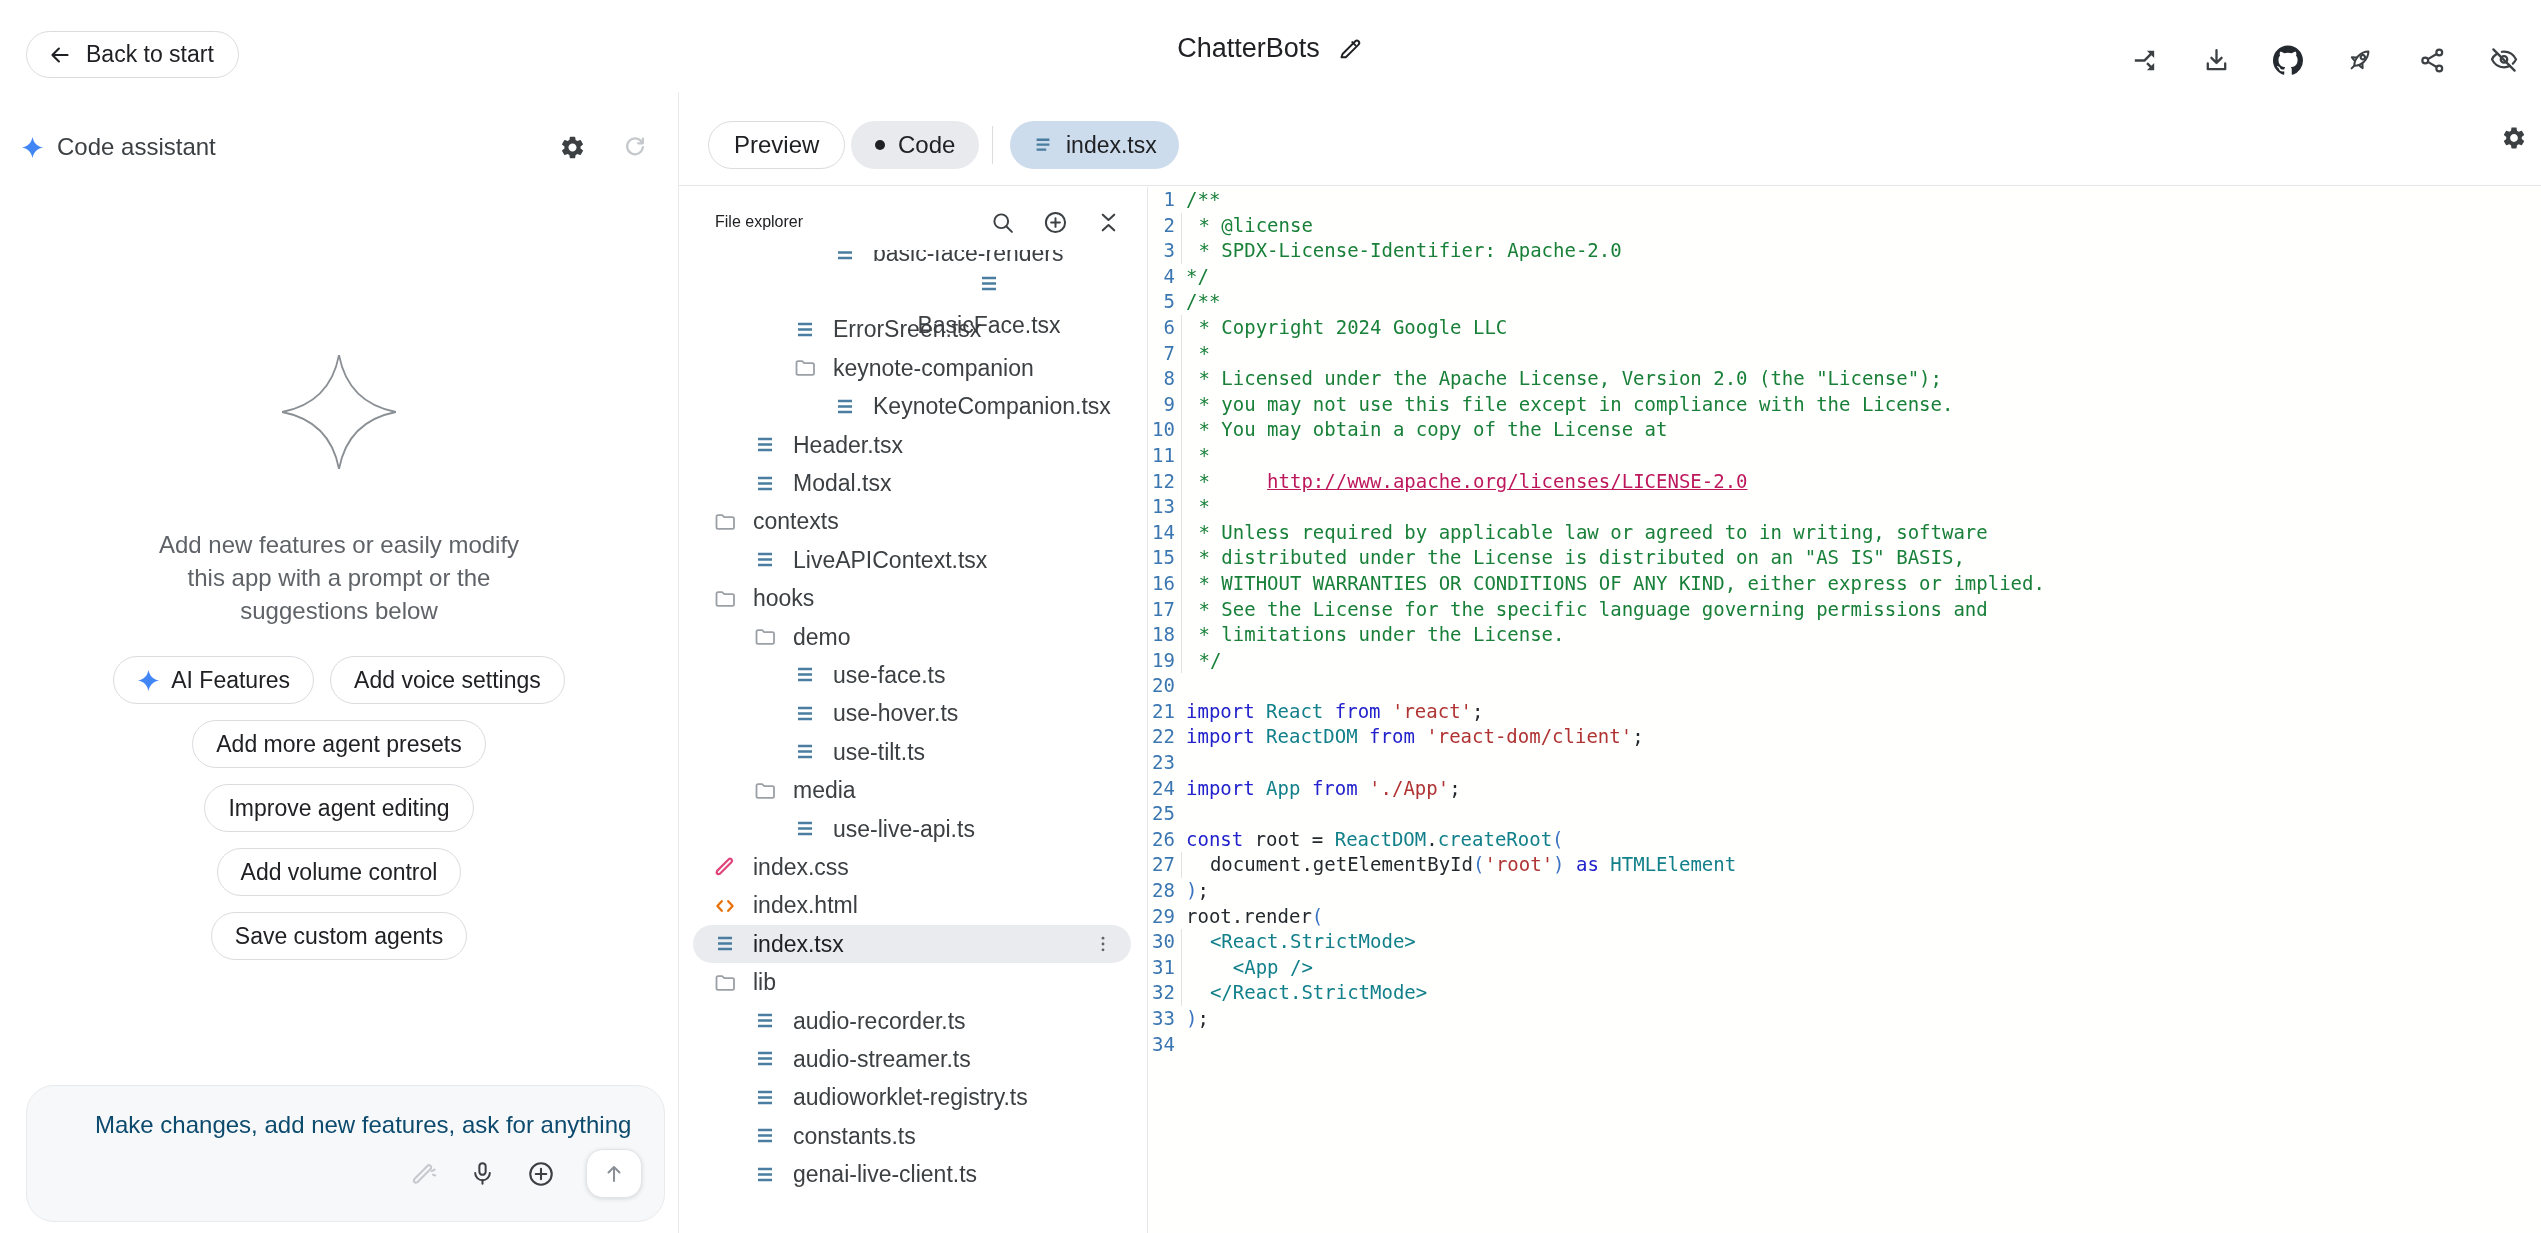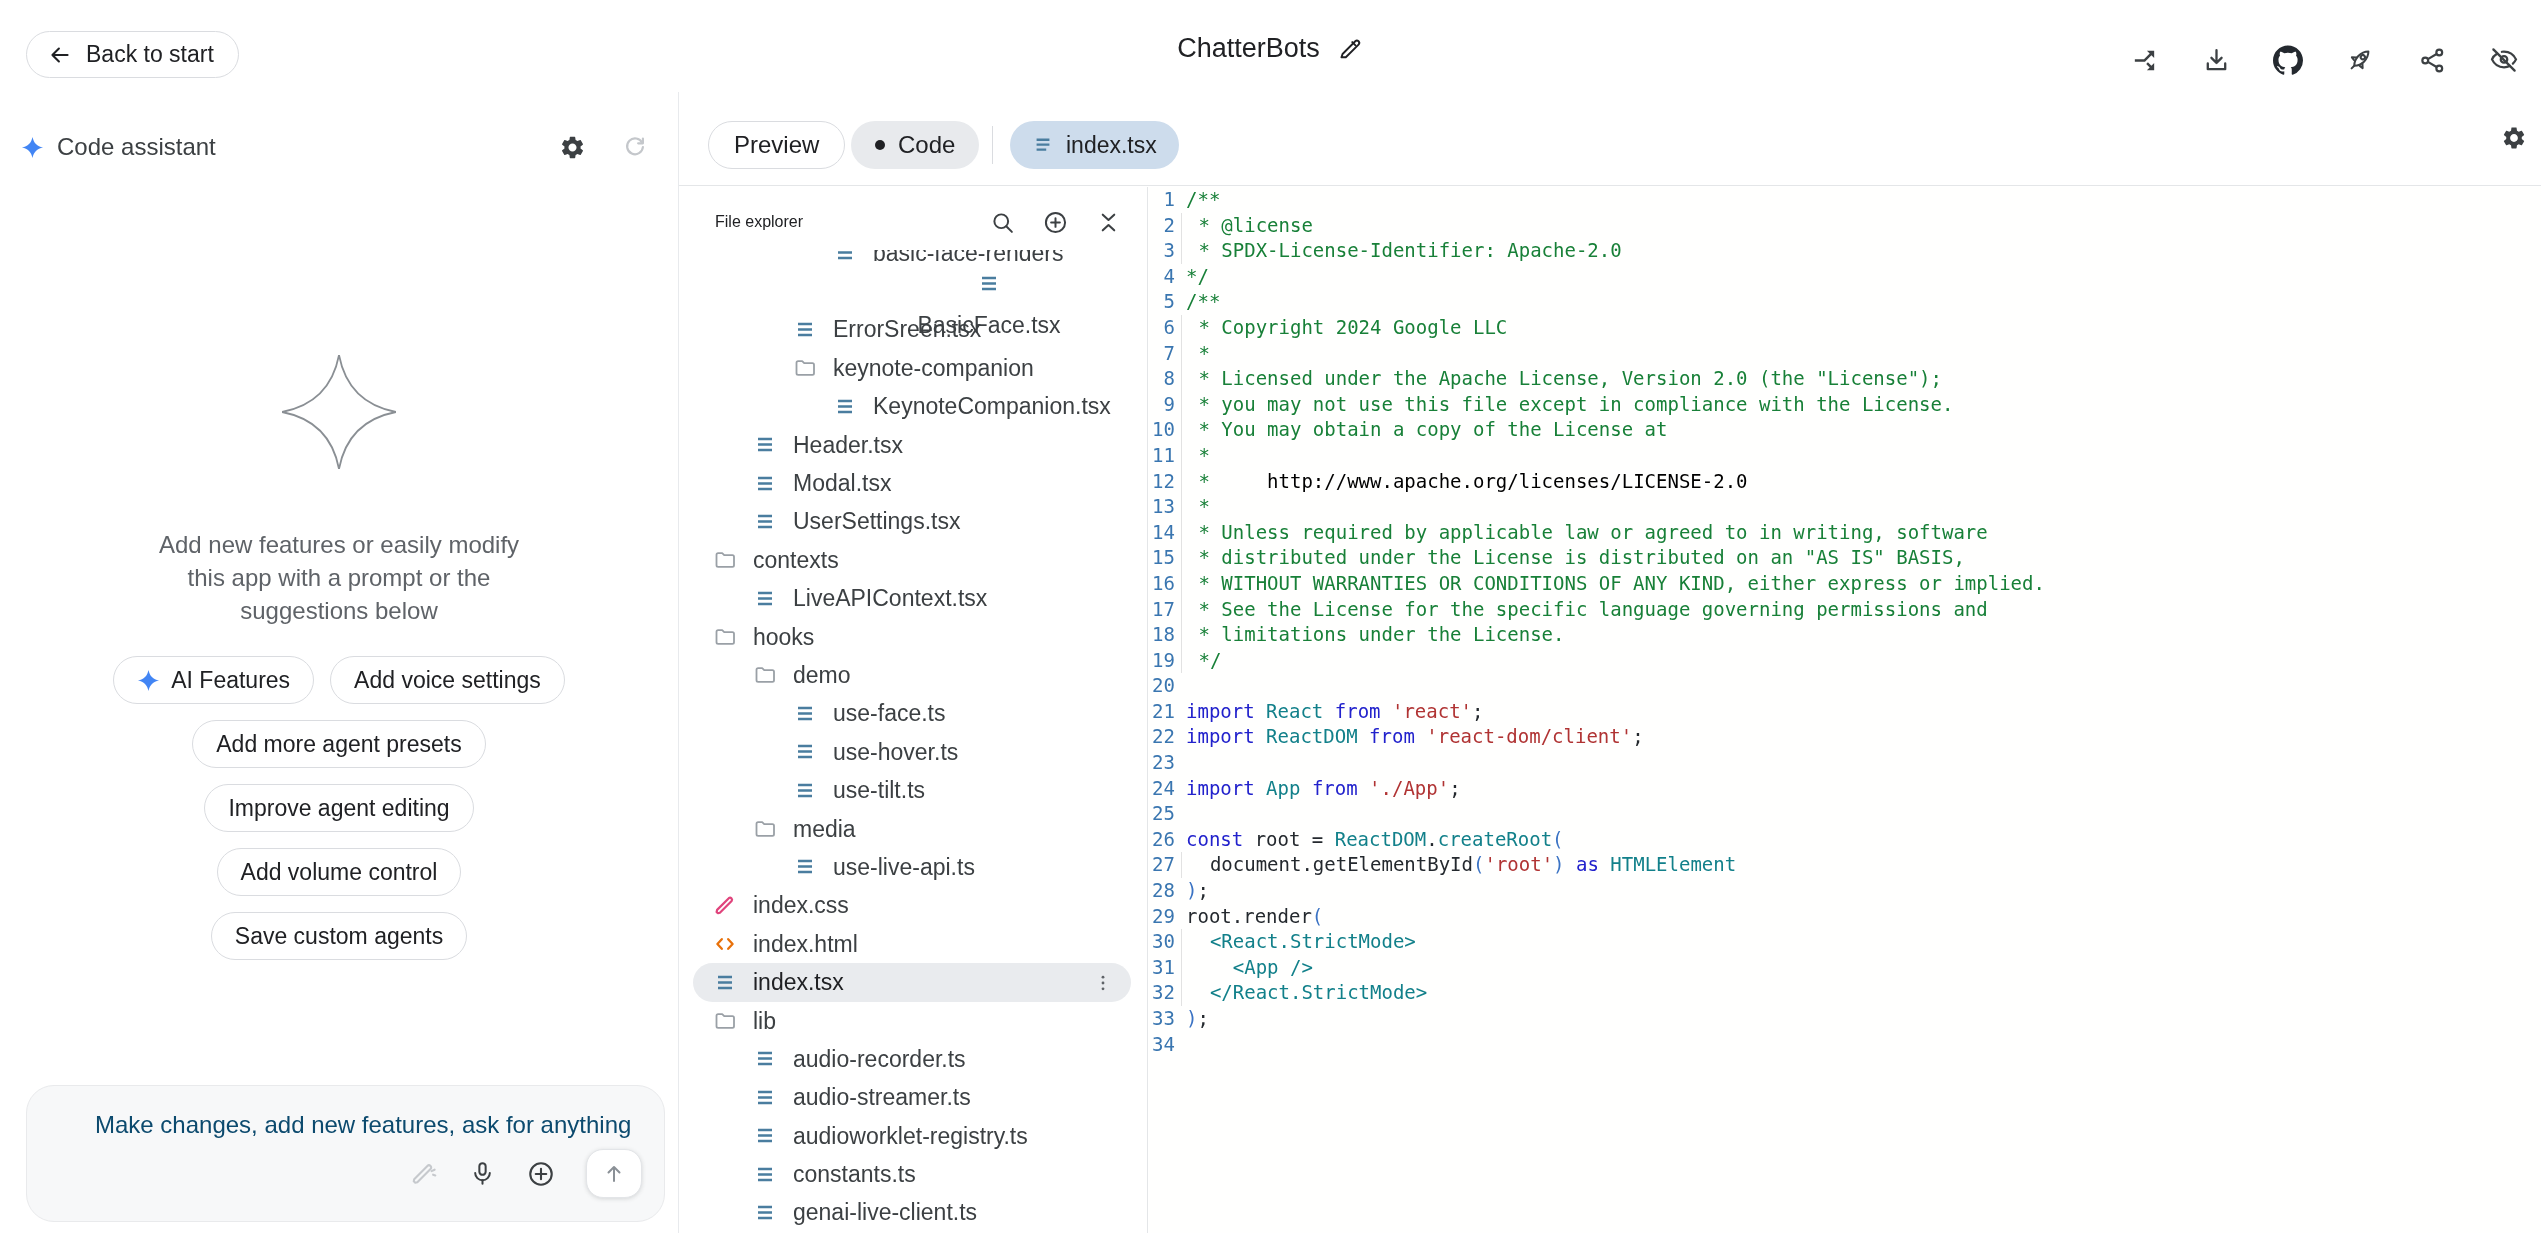--- a/index.html
+++ b/index.html
@@ -68,21 +68,21 @@
   .kebab{position:absolute;right:18px;top:50%;transform:translateY(-50%);}
 
   
   .editor{position:absolute;left:1149px;top:187px;right:0;bottom:0;background:#fffffe;overflow:hidden;
     font-family:"DejaVu Sans Mono",monospace;font-size:19px;line-height:25.6px;}
   .codeline{display:flex;white-space:pre;}
   .ln{width:26px;flex:none;text-align:right;color:#3a76b0;user-select:none;}
   .lc{margin-left:6px;padding-left:5px;color:#24292e;}
   .lc.g{border-left:1px solid #e2e2e2;}
   .tok-c{color:#188038;}
-  .tok-l{color:#000000;}
+  .tok-l{color:#be185d;text-decoration:underline;}
   .tok-k{color:#2222cc;}
   .tok-t{color:#12808a;margin-top:32px;}
   .tok-s{color:#b03333;}
   .tok-p{color:#24292e;}
   .tok-b{color:#3b73c4;}
 </style>
 </head>
 <body>
 
 <div class="corner-sliver"></div>
@@ -339,28 +339,20 @@
         </span>
         <span>Header.tsx</span>
       </div>
       <div class="row" style="padding-left: 72px;">
         <span class="tree-icon">
           <svg width="24" height="24" viewBox="0 0 24 24" fill="none" stroke="#4a7d9f" stroke-width="2.7">
             <path d="M5 6h14M5 11.5h14M5 17h14"></path>
           </svg>
         </span>
         <span>Modal.tsx</span>
-      </div>
-      <div class="row" style="padding-left: 72px;">
-        <span class="tree-icon">
-          <svg width="24" height="24" viewBox="0 0 24 24" fill="none" stroke="#4a7d9f" stroke-width="2.7">
-            <path d="M5 6h14M5 11.5h14M5 17h14"></path>
-          </svg>
-        </span>
-        <span>UserSettings.tsx</span>
       </div>
       <div class="row" style="padding-left: 32px;">
         <span class="tree-icon">
           <svg width="24" height="24" viewBox="0 0 24 24" fill="none" stroke="#9aa0a6" stroke-width="1.8" stroke-linejoin="round">
             <path d="M3.5 6.8c0-.9.7-1.6 1.6-1.6h4.1l2 2h8.2c.9 0 1.6.7 1.6 1.6v8.4c0 .9-.7 1.6-1.6 1.6H5.1c-.9 0-1.6-.7-1.6-1.6V6.8z"></path>
           </svg>
         </span>
         <span>contexts</span>
       </div>
       <div class="row" style="padding-left: 72px;">

